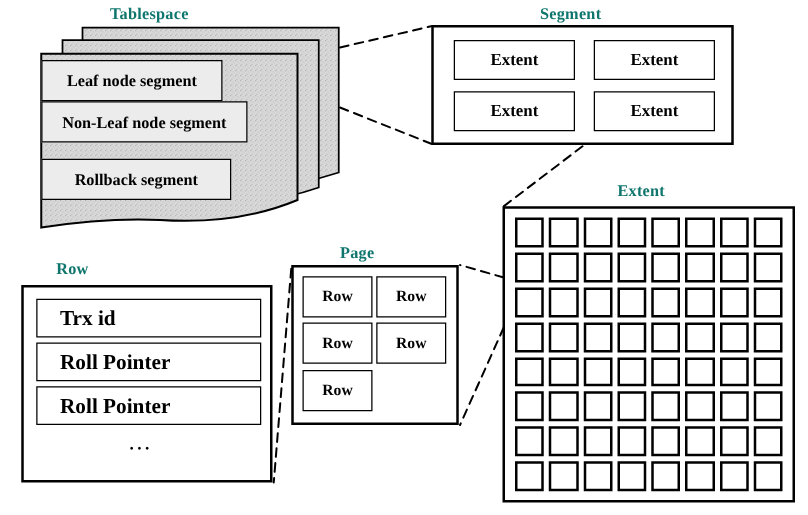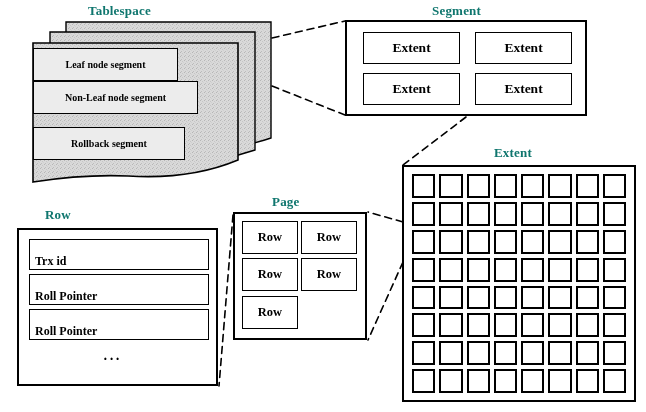--- a/index.html
+++ b/index.html
@@ -33,31 +33,30 @@
   .inner-box {
     position: absolute;
     box-sizing: border-box;
     background: #fff;
     border: 1.5px solid #000;
     display: flex;
     align-items: center;
     justify-content: center;
     font-family: "Liberation Serif", "DejaVu Serif", serif;
     font-weight: bold;
-    font-size: 10px;
+    font-size: 13px;
     color: #000;
   }
   .seg-cell {
     font-size: 13.5px;
   }
   .row-field {
-    font-size: 12px;
+    font-size: 17px;
     justify-content: flex-start;
-    padding-left: 5px;
-    align-items: flex-end;
+    padding-left: 18px;
   }
   .col-cell {
     font-size: 13px;
   }
   .ellipsis {
     position: absolute;
     font-family: "Liberation Serif", "DejaVu Serif", serif;
     font-weight: bold;
     font-size: 14px;
     color: #000;

